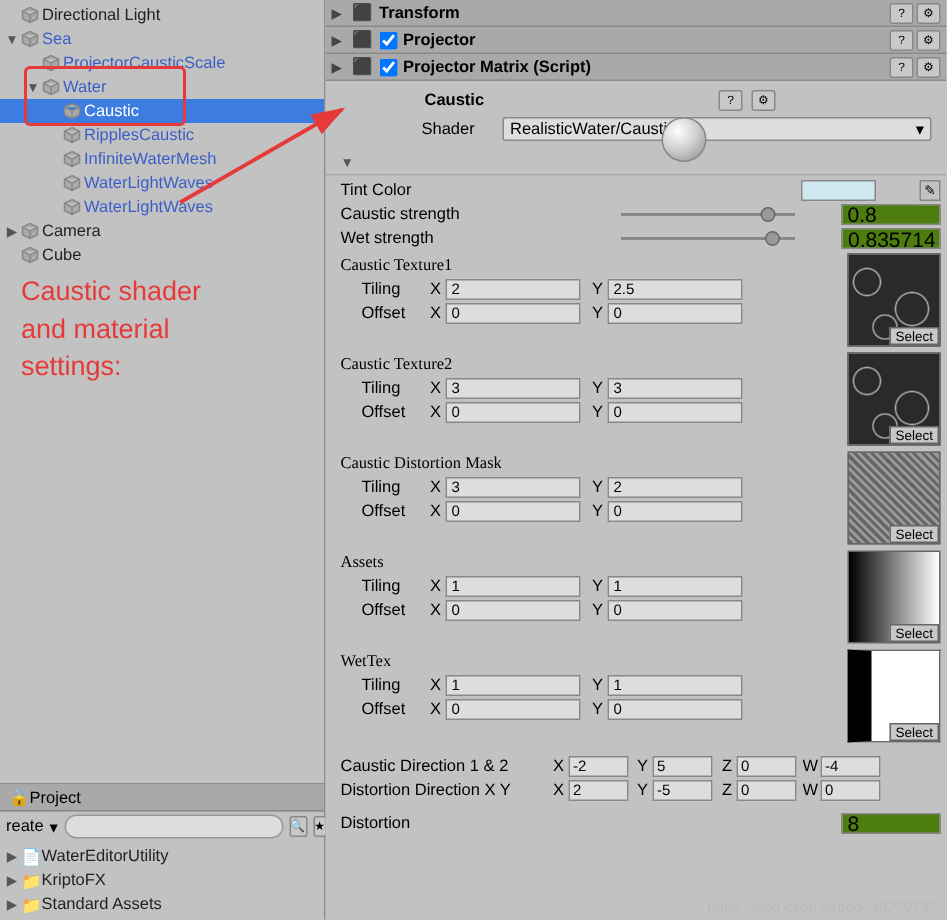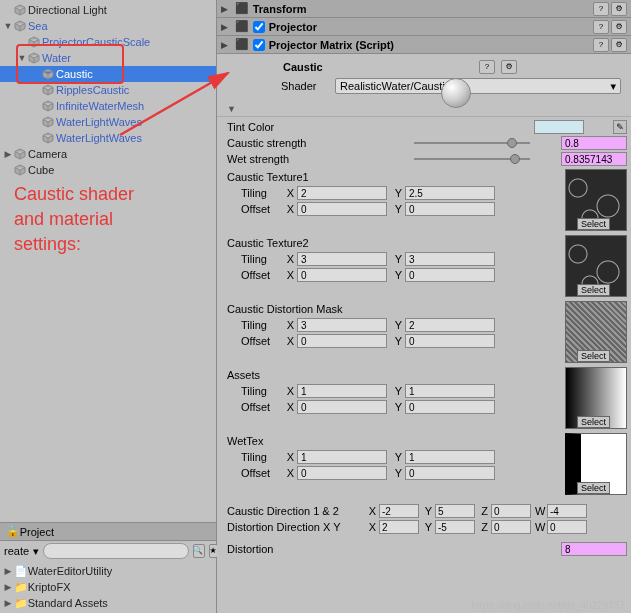--- a/index.html
+++ b/index.html
@@ -37,32 +37,32 @@
 .material-header .mat-name { font-weight: bold; width: 190px; }
 .shader-row { display: flex; align-items: center; gap: 4px; padding: 2px 4px 6px 4px; }
 .shader-row .label { width: 50px; }
 .shader-row .dropdown { flex: 1; background: #ddd; border: 1px solid #888; height: 16px; padding: 0 4px; display: flex; align-items: center; justify-content: space-between; border-radius: 2px; }
 .sphere { width: 30px; height: 30px; border-radius: 50%; background: radial-gradient(circle at 35% 30%, #fff, #ccc 50%, #888); border: 1px solid #888; position: absolute; left: 224px; top: 78px; }
 .prop-row { display: flex; align-items: center; padding: 1px 4px 1px 10px; min-height: 16px; gap: 27px; }
 .prop-row .plabel { width: 160px; }
 .prop-row .slider { flex: 1; height: 12px; position: relative; margin-right: 4px; }
 .prop-row .slider .track { position: absolute; top: 5px; left: 0; right: 0; height: 2px; background: #888; }
 .prop-row .slider .thumb { position: absolute; top: 1px; width: 10px; height: 10px; border-radius: 50%; background: #999; border: 1px solid #666; }
-.prop-row .num { width: 66px; height: 14px; background: #f0abfc; border: 1px solid #888; padding: 0 3px; font-size: 10px; }
+.prop-row .num { width: 66px; height: 14px; background: #4d7c0f; border: 1px solid #888; padding: 0 3px; font-size: 14px; }
 .prop-row .color-swatch { width: 50px; height: 14px; background: #cfe8f0; border: 1px solid #888; }
 .prop-row .eyedrop { width: 14px; height: 14px; border: 1px solid #888; margin-left: 2px; text-align: center; font-size: 9px; line-height: 12px; }
 .tex-block { display: flex; padding: 2px 4px 2px 10px; gap: 4px; }
 .tex-left { flex: 1; }
-.tex-title { padding: 2px 0; }
+.tex-title { padding: 2px 0; font-family: Liberation Serif, serif; }
 .tex-tiling { display: flex; align-items: center; padding: 1px 0; }
 .tex-tiling .tl { width: 56px; padding-left: 14px; }
 .tex-tiling .axis { width: 14px; text-align: right; padding-right: 3px; }
 .tex-tiling .val { width: 90px; height: 14px; background: #ddd; border: 1px solid #888; padding: 0 3px; font-size: 10px; margin-right: 4px; }
 .tex-thumb { width: 62px; height: 62px; border: 1px solid #666; position: relative; background: #555; }
-.tex-thumb .select-btn { position: absolute; right: 16px; bottom: 0; background: #c8c8c8; border: 1px solid #666; font-size: 9px; padding: 0 3px; }
+.tex-thumb .select-btn { position: absolute; right: 0; bottom: 0; background: #c8c8c8; border: 1px solid #666; font-size: 9px; padding: 0 3px; }
 .vec-row { display: flex; align-items: center; padding: 1px 4px 1px 10px; }
 .vec-row .vlabel { width: 140px; }
 .vec-row .axis { width: 12px; text-align: right; padding-right: 3px; }
 .vec-row .val { width: 40px; height: 14px; background: #ddd; border: 1px solid #888; padding: 0 2px; font-size: 10px; margin-right: 4px; }
 .watermark { position: absolute; right: 6px; bottom: 2px; color: #bbb; font-size: 10px; }
 hr.sep { border: none; border-top: 1px solid #aaa; margin: 2px 0; }
 .caustic-pattern { background: #2a2a2a; background-image: radial-gradient(circle at 20% 30%, transparent 8px, #aaa 9px, transparent 10px), radial-gradient(circle at 70% 60%, transparent 10px, #aaa 11px, transparent 12px), radial-gradient(circle at 40% 80%, transparent 7px, #aaa 8px, transparent 9px); }
 .noise-pattern { background: #888; background-image: repeating-linear-gradient(45deg, #666 0 2px, #999 2px 4px); }
 .falloff-pattern { background: linear-gradient(to right, #000, #fff); }
 .wet-pattern { background: #fff; border-left: 16px solid #000; }

